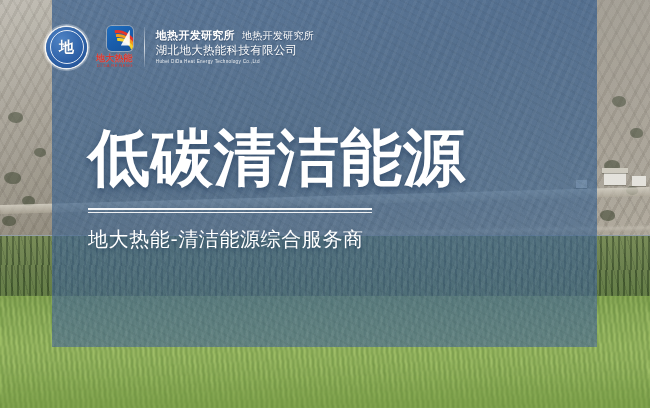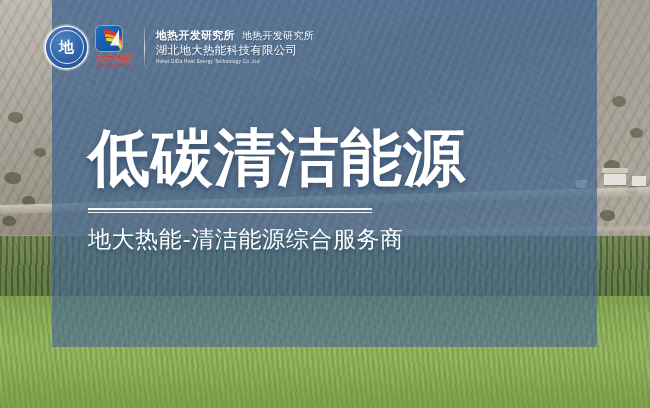--- a/index.html
+++ b/index.html
@@ -117,21 +117,21 @@
     content:"";position:absolute;left:3.5px;top:3.5px;right:3.5px;bottom:3.5px;
     border-radius:50%;border:1px solid rgba(255,255,255,.85);
   }
   .seal-glyph{
     position:absolute;left:0;right:0;top:50%;transform:translateY(-50%);
     text-align:center;color:#fff;font-size:15px;line-height:1;font-weight:700;
     font-family:"Liberation Serif","DejaVu Serif",serif;
     text-shadow:0 0 1px rgba(0,0,0,.35);
   }
 
-  .brand{display:flex;flex-direction:column;align-items:flex-start;margin-left:9px;flex:0 0 auto;}
+  .brand{display:flex;flex-direction:column;align-items:flex-end;margin-left:9px;flex:0 0 auto;}
   .brand-mark{
     position:relative;width:26px;height:25px;border-radius:5px;overflow:hidden;
     background:linear-gradient(150deg,#1f6fbf 0%,#1a5fae 45%,#15539c 100%);
     box-shadow:0 0 0 1px rgba(255,255,255,.35);
   }
   .brand-mark .arc{position:absolute;border-radius:50%;}
   .brand-mark .a1{left:-10px;top:4px;width:34px;height:34px;border:3.5px solid #e8342a;border-color:#e8342a transparent transparent transparent;transform:rotate(38deg);}
   .brand-mark .a2{left:-7px;top:8px;width:30px;height:30px;border:3px solid #f59a1c;border-color:#f59a1c transparent transparent transparent;transform:rotate(38deg);}
   .brand-mark .a3{left:-4px;top:12px;width:26px;height:26px;border:3px solid #f7d32a;border-color:#f7d32a transparent transparent transparent;transform:rotate(38deg);}
   .brand-mark .sail{
@@ -182,21 +182,21 @@
     font-size:62px;line-height:72px;color:#ffffff;font-weight:700;letter-spacing:1px;
     font-family:"DejaVu Sans",sans-serif;
     text-shadow:0 3px 7px rgba(18,44,78,.55);
     white-space:nowrap;
   }
   .rule{margin-top:14px;width:284px;}
   .rule .r1{height:2px;background:rgba(255,255,255,.95);}
   .rule .r2{height:1px;margin-top:2px;background:rgba(255,255,255,.9);}
   .tagline{
     margin-top:13px;
-    font-size:23px;line-height:26px;color:#ffffff;letter-spacing:.6px;
+    font-size:20px;line-height:26px;color:#ffffff;letter-spacing:.6px;
     font-family:"DejaVu Sans",sans-serif;
     text-shadow:0 2px 4px rgba(18,44,78,.5);
     white-space:nowrap;
   }
 </style>
 </head>
 <body>
 
 <div class="banner">
 

